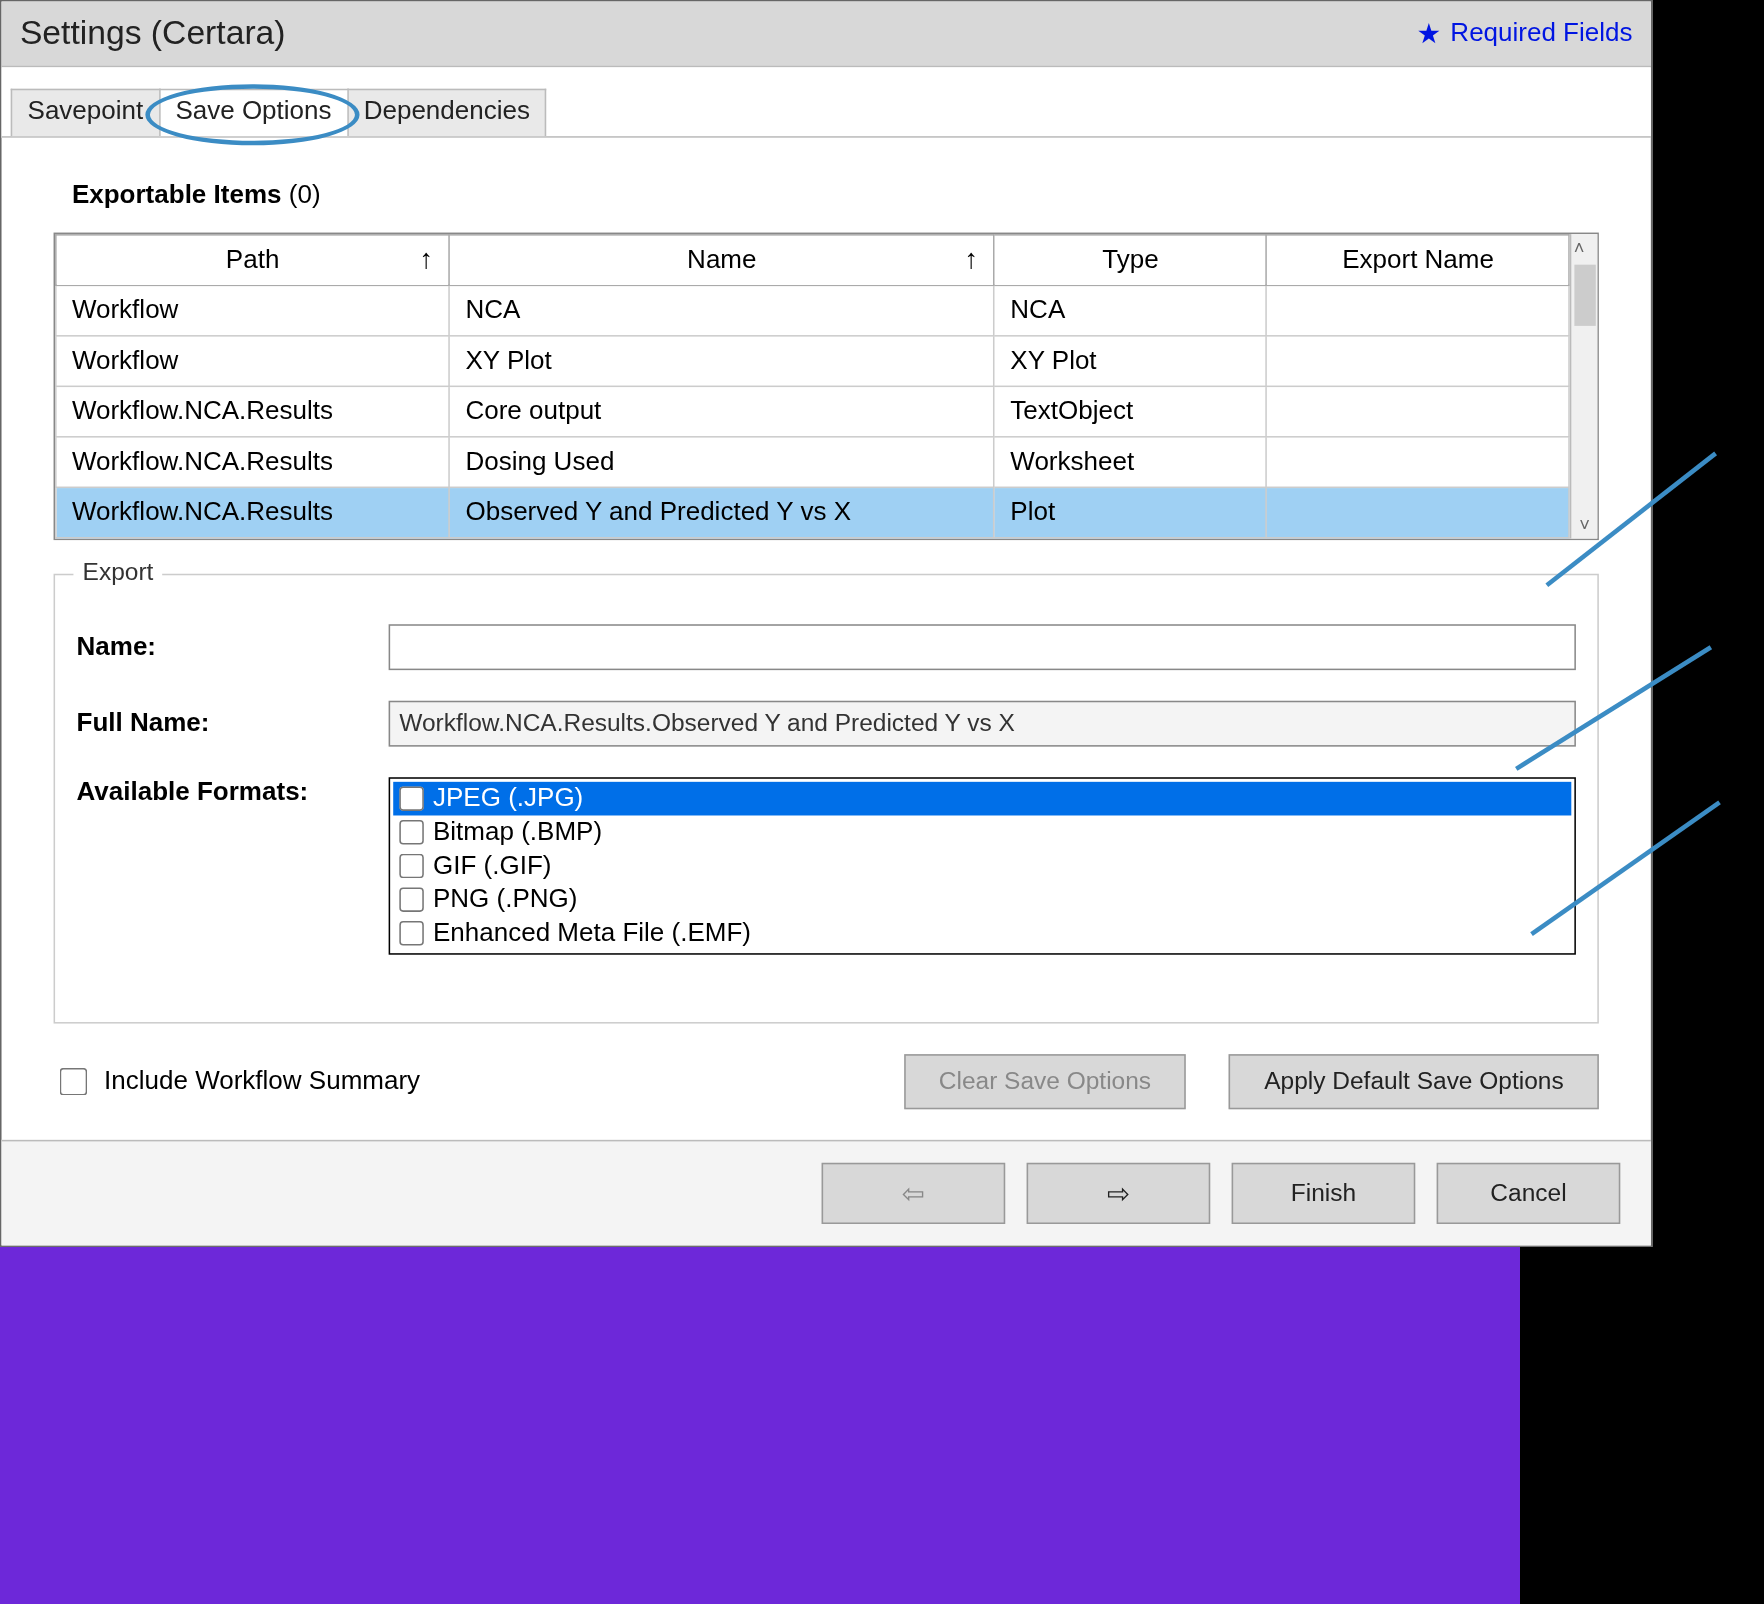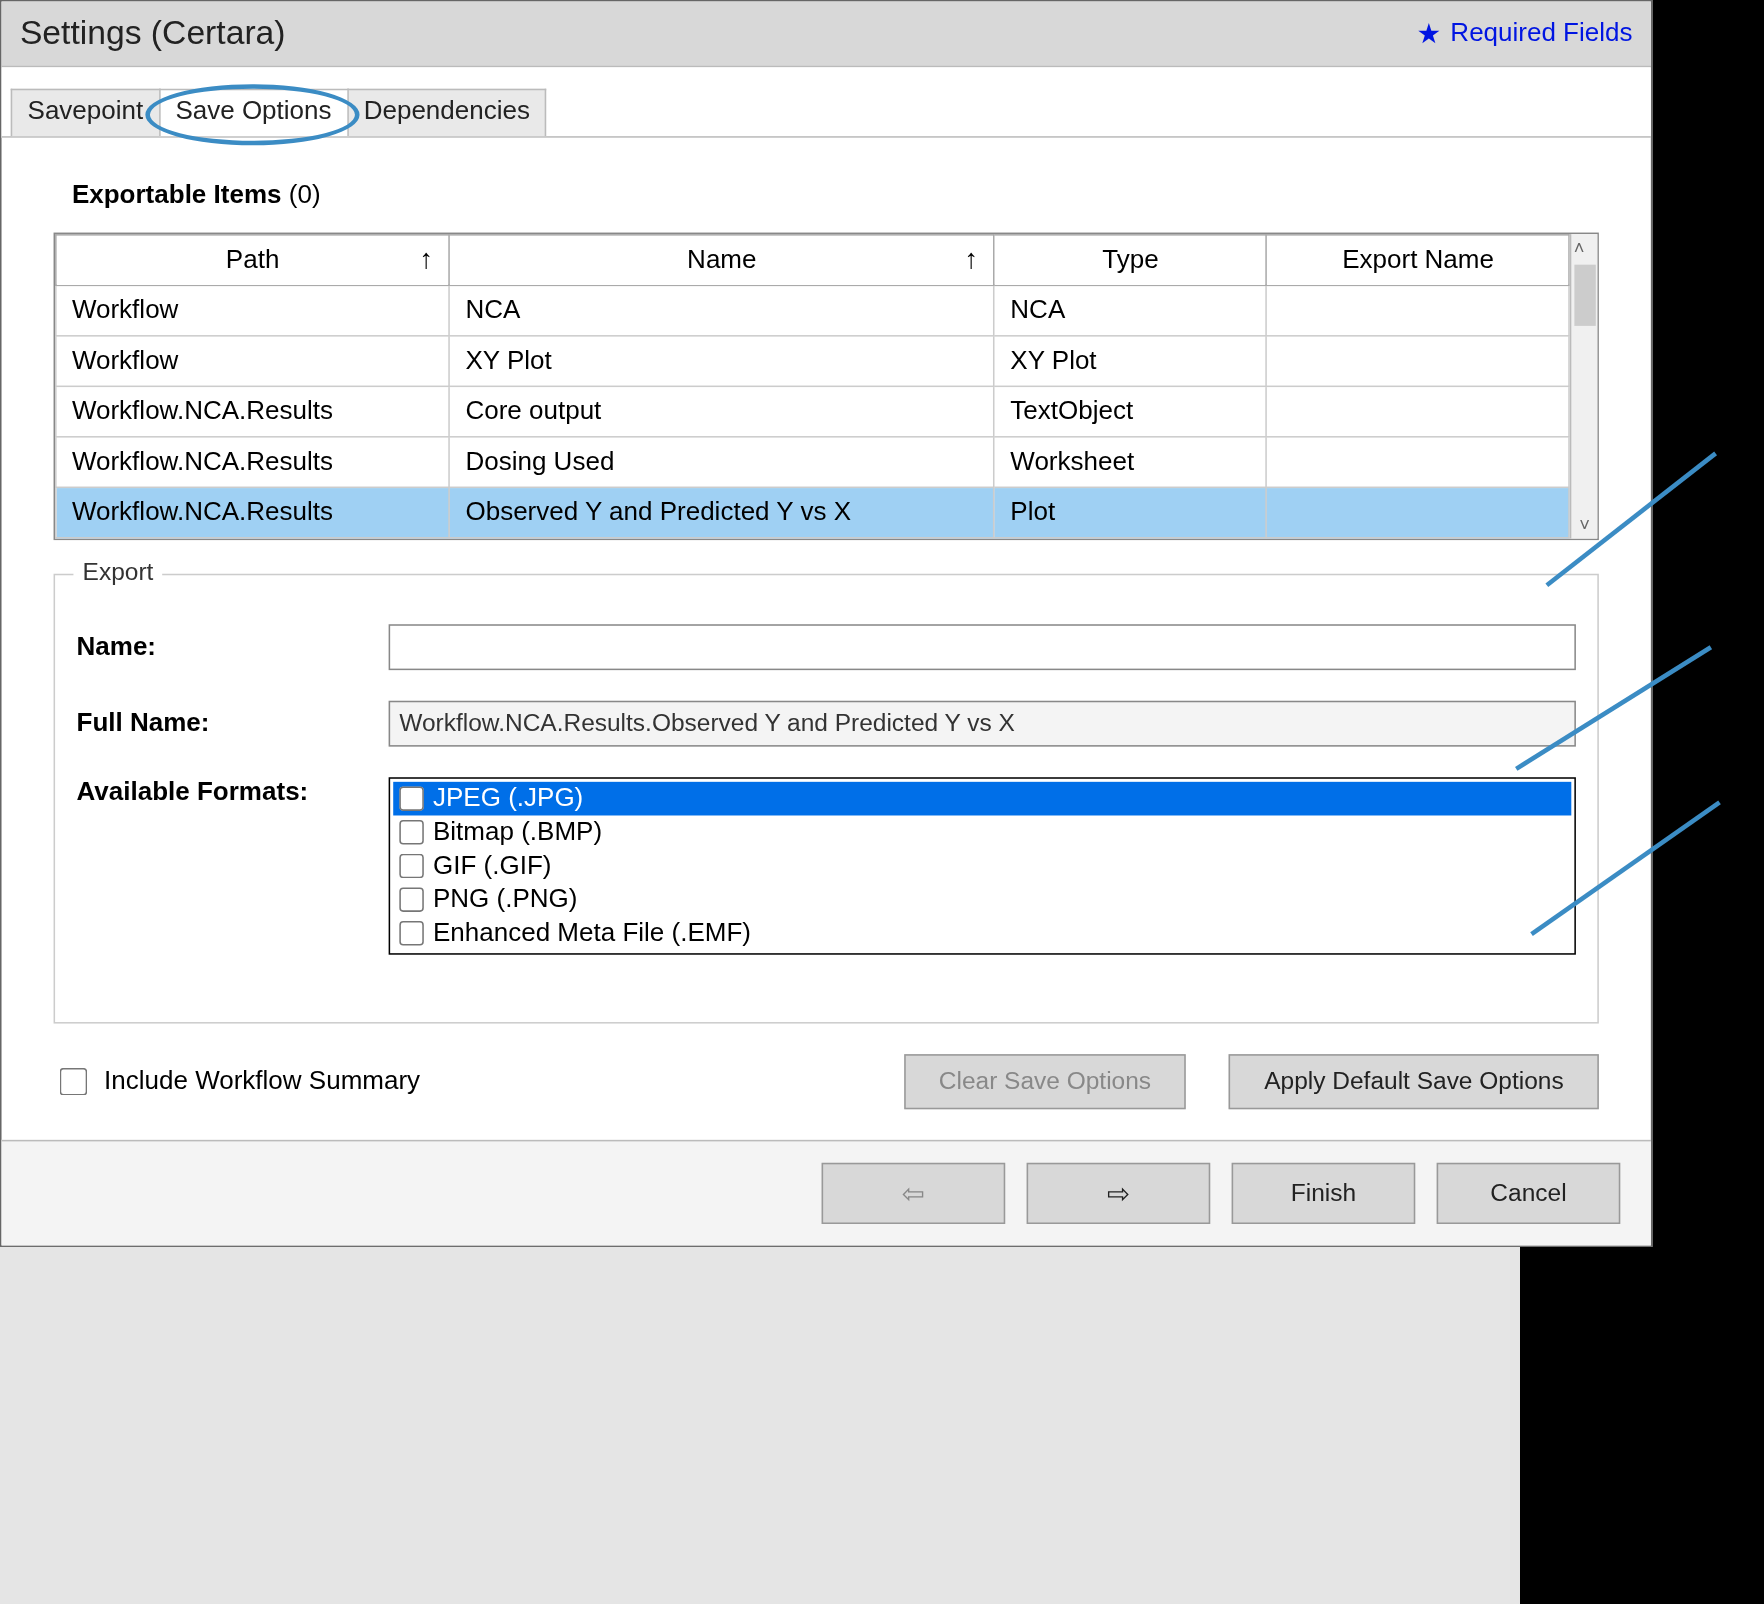--- a/index.html
+++ b/index.html
@@ -1,17 +1,17 @@
 <!DOCTYPE html>
 <html><head>
 <meta charset="utf-8">
 <style>
 * { box-sizing: border-box; font-family: "Segoe UI", Arial, sans-serif; }
 body { margin: 0; background: #000; }
-.outer { width: 1520px; height: 1604px; position: relative; background: #e5e5e5; }
+.outer { width: 1520px; height: 1604px; position: relative; background: #6d28d9; }
 .scale-wrap { transform-origin: top left; transform: scale(1.53); width: 1100px; }
 .window { width: 1080px; background: #fff; border: 1px solid #666; position: relative; }
 .titlebar { background: #d8d8d8; padding: 8px 12px; display: flex; justify-content: space-between; align-items: center; border-bottom: 1px solid #bbb; }
 .title { font-size: 22px; color: #222; }
 .reqfields { color: #0015e2; font-size: 17px; display: flex; align-items: center; gap: 6px; }
 .reqfields .star { color: #0015e2; font-size: 18px; }
 .tabs { display: flex; align-items: flex-end; padding: 14px 6px 0 6px; border-bottom: 1px solid #bbb; background: #fff; }
 .tab { padding: 4px 10px 6px 10px; font-size: 17px; color: #222; background: #e9e9e9; border: 1px solid #bbb; border-bottom: none; margin-right: -1px; position: relative; }
 .tab.active { background: #fff; z-index: 2; }
 .tab.inactive { background: #e9e9e9; }

